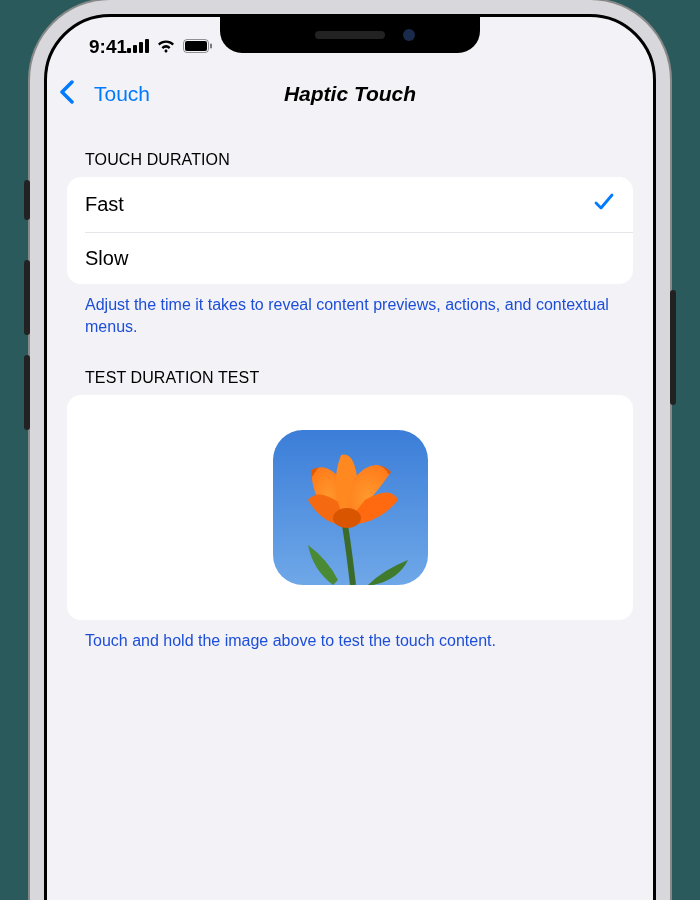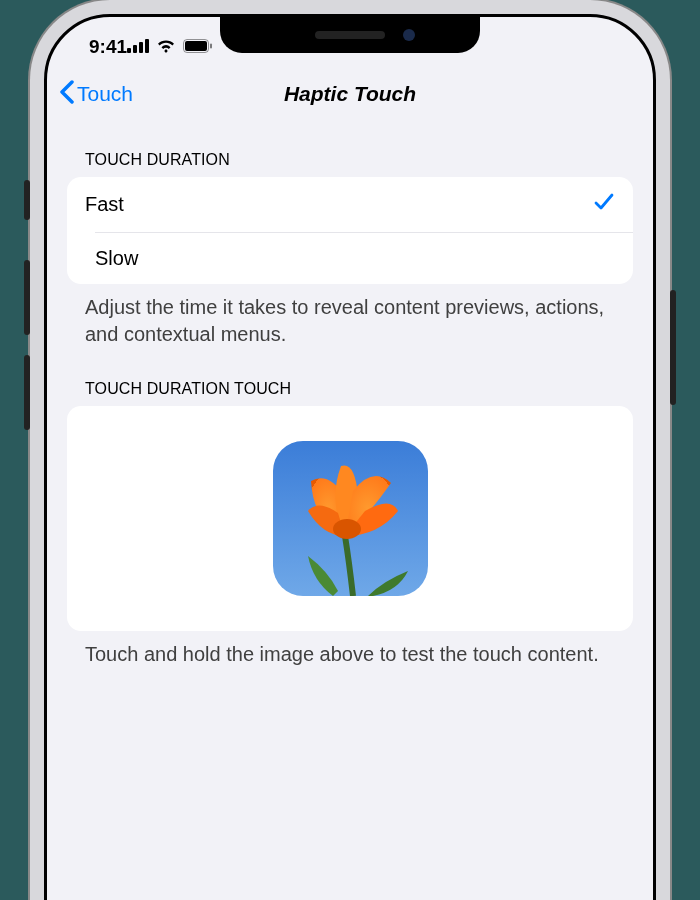--- a/index.html
+++ b/index.html
@@ -85,56 +85,56 @@
       display: flex;
       align-items: center;
       position: relative;
       padding: 0 12px;
     }
     .back-btn {
       display: flex;
       align-items: center;
       color: #007aff;
       font-size: 21px;
-      gap: 3px;
+      gap: 20px;
     }
     .nav-title {
       position: absolute;
       left: 50%;
       transform: translateX(-50%);
       font-size: 21px;
       font-weight: 600;
       font-style: italic;
     }
     .content { padding: 0 20px; }
     .section-header {
       font-size: 16px;
       color: #000000;
       padding: 32px 18px 8px 18px;
       letter-spacing: 0.1px;
     }
     .section-footer {
-      font-size: 20px;
-      color: #404040;
+      font-size: 16px;
+      color: #1d4ed8;
       padding: 10px 18px 0 18px;
       line-height: 1.35;
     }
     .list-group {
       background: #fff;
       border-radius: 14px;
       overflow: hidden;
     }
     .list-row {
       padding: 14px 18px;
       font-size: 20px;
       display: flex;
       justify-content: space-between;
       align-items: center;
     }
-    .list-row + .list-row { border-top: 1px solid #e5e5ea; margin-left: 28px; padding-left: 0; }
+    .list-row + .list-row { border-top: 1px solid #e5e5ea; margin-left: 18px; padding-left: 0; }
     .checkmark { color: #007aff; }
     .test-panel {
       background: #fff;
       border-radius: 14px;
       height: 225px;
       display: flex;
       align-items: center;
       justify-content: center;
     }
     .flower-img {
@@ -209,21 +209,21 @@
                 <path d="M3 12 L8 17 L19 4" stroke="#007aff" stroke-width="2.8" fill="none" stroke-linecap="round" stroke-linejoin="round"></path>
               </svg>
           </span>
         </div>
         <div class="list-row">
           <span>Slow</span>
         </div>
       </div>
       <div class="section-footer">Adjust the time it takes to reveal content previews, actions, and contextual menus.</div>
 
-      <div class="section-header">TOUCH DURATION TOUCH</div>
+      <div class="section-header">TEST DURATION TEST</div>
       <div class="test-panel">
         <div class="flower-img">
           <svg viewBox="0 0 155 155" preserveAspectRatio="xMidYMid slice">
             <defs>
               <linearGradient id="sky" x1="0" y1="0" x2="0" y2="1">
                 <stop offset="0" stop-color="#3b7dd8"></stop>
                 <stop offset="1" stop-color="#6fa8e8"></stop>
               </linearGradient>
               <radialGradient id="pet" cx="50%" cy="55%" r="60%">
                 <stop offset="0" stop-color="#ff9a2e"></stop>

